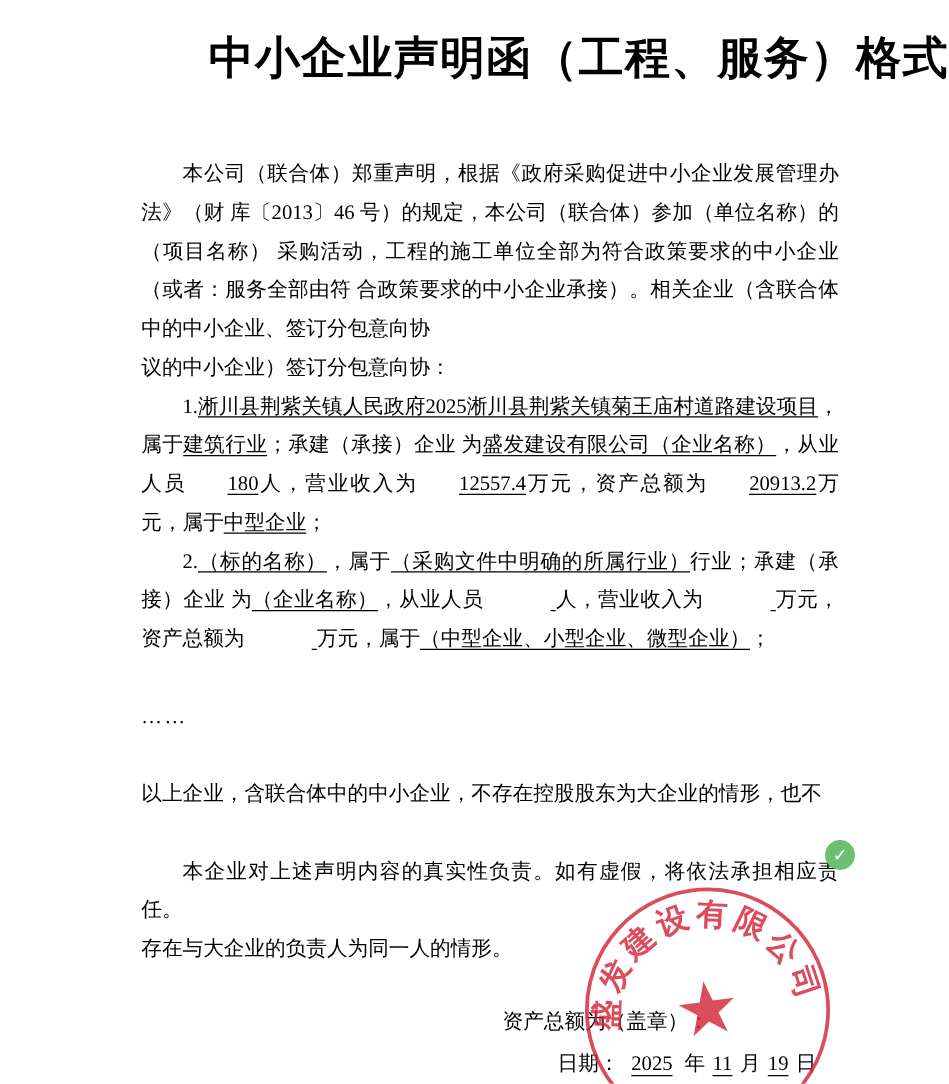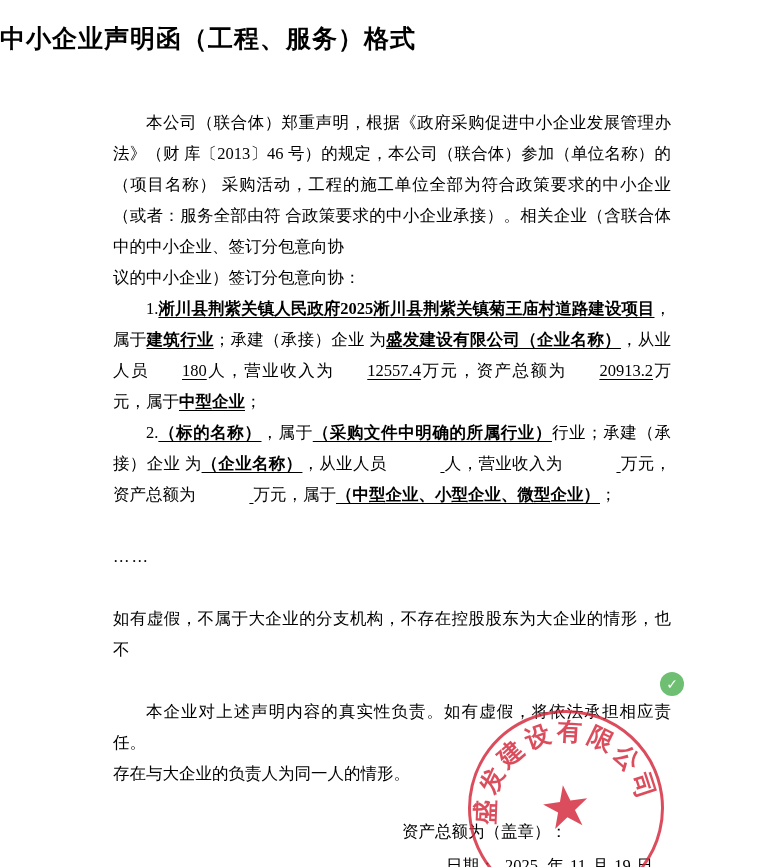--- a/index.html
+++ b/index.html
@@ -17,22 +17,22 @@
   }
   .page {
     position: relative;
     width: 759px;
     height: 867px;
     background: #ffffff;
     box-sizing: border-box;
     padding: 0;
   }
   .doc-title {
-    text-align: left;
-    font-size: 25px;
+    text-align: right;
+    font-size: 36px;
     font-weight: bold;
     letter-spacing: 1px;
     margin: 10px 0 0 0;
     padding-top: 12px;
     font-family: "Liberation Serif", "DejaVu Serif", serif;
   }
   .body-area {
     margin-top: 52px;
     padding: 0 88px 0 113px;
     font-size: 16.5px;
@@ -45,21 +45,20 @@
   }
   .indent {
     text-indent: 2em;
   }
   .blank-line {
     height: 31px;
   }
   .u {
     text-decoration: underline;
     text-underline-offset: 3px;
-    font-weight: bold;
   }
   .u-space {
     text-decoration: underline;
     text-underline-offset: 3px;
     display: inline-block;
     min-width: 58px;
     text-align: right;
   }
   .u-space-sm {
     text-decoration: underline;
@@ -192,21 +191,21 @@
     <p class="para indent"><span>1.</span><span class="u">淅川县荆紫关镇人民政府2025淅川县荆紫关镇菊王庙村道路建设项目</span><span>，属于</span><span class="u">建筑行业</span><span>；承建（承接）企业  为</span><span class="u">盛发建设有限公司（企业名称）</span><span>，从业人员</span><span class="u-space-sm">180</span><span>人，营业收入为</span><span class="u-space">12557.4</span><span>万元，资产总额为</span><span class="u-space">20913.2</span><span>万元，属于</span><span class="u">中型企业</span><span>；</span></p>
 
     <p class="para indent"><span>2.</span><span class="u">（标的名称）</span><span>，属于</span><span class="u">（采购文件中明确的所属行业）</span><span>行业；承建（承接）企业  为</span><span class="u">（企业名称）</span><span>，从业人员</span><span class="u-space">&nbsp;</span><span>人，营业收入为</span><span class="u-space">&nbsp;</span><span>万元，</span><span>资产总额为</span><span class="u-space">&nbsp;</span><span>万元，属于</span><span class="u">（中型企业、小型企业、微型企业）</span><span>；</span></p>
 
     <div class="blank-line"></div>
 
     <p class="para dots">……</p>
 
     <div class="blank-line"></div>
 
-    <p class="para">如有虚假，不属于大企业的分支机构，不存在控股股东为大企业的情形，也不</p>
+    <p class="para">以上企业，含联合体中的中小企业，不存在控股股东为大企业的情形，也不</p>
 
     <div class="blank-line"></div>
 
     <p class="para indent">本企业对上述声明内容的真实性负责。如有虚假，将依法承担相应责任。</p>
 
     <p class="para">存在与大企业的负责人为同一人的情形。</p>
 
     <div class="sign-block">
       <div class="sign-line"><span>资产总额为（盖章）：</span><span class="sign-underline"></span></div>
       <div class="sign-line"><span>日期：</span><span class="date-underline">2025</span><span>年</span><span class="date-underline-sm">11</span><span>月</span><span class="date-underline-sm">19</span><span>日</span></div>

